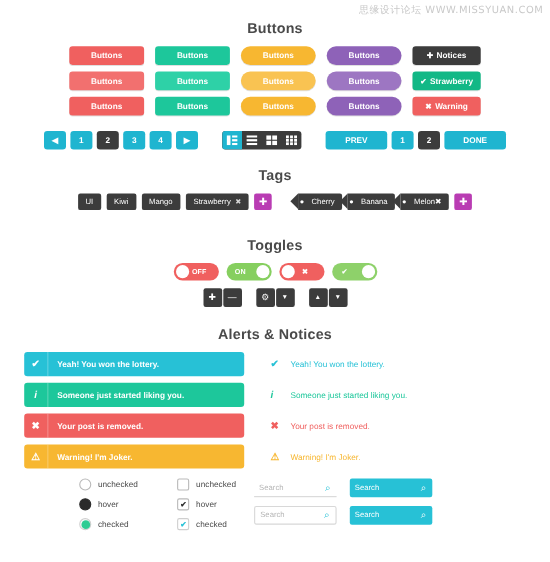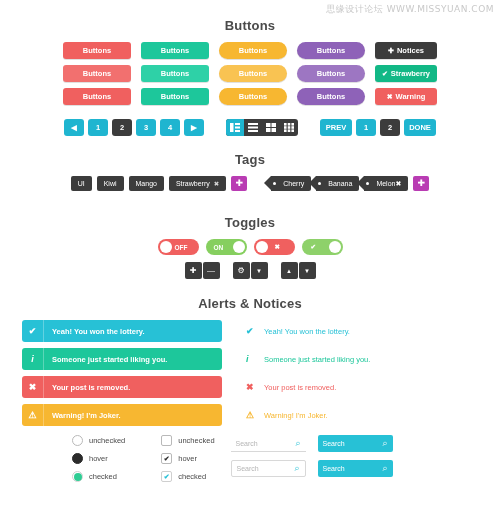--- a/index.html
+++ b/index.html
@@ -48,21 +48,21 @@
     display:flex; justify-content:center; align-items:center;
     gap:22px; margin-top:14px;
   }
   .pager { display:flex; gap:4px; }
   .pg {
     width:20px; height:17px; line-height:17px; text-align:center;
     font-size:7.5px; font-weight:bold; color:#fff;
     border-radius:3px; background:#1fb5d0;
   }
   .pg.active { background:#3c3c3c; }
-  .pg.wide { width:32px;text-align:center; }
+  .pg.wide { width:56px;text-align:center; }
   .viewbar {
     display:flex; background:#3c3c3c; border-radius:3px; overflow:hidden;
     height:17px;
   }
   .vw {
     width:18px; height:17px; display:flex; align-items:center; justify-content:center;
   }
   .vw.active { background:#1fb5d0; }
   .vw svg { display:block; }
   

